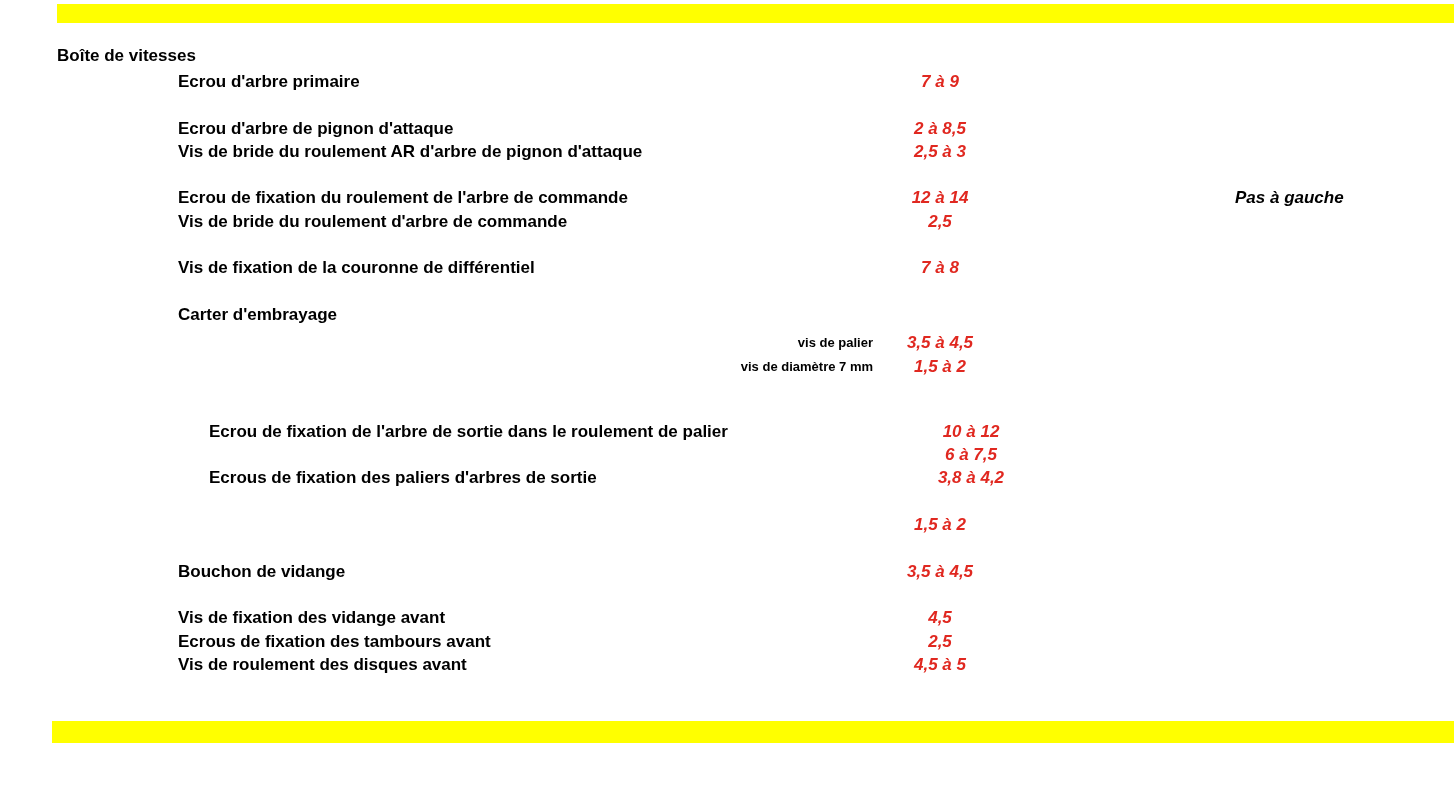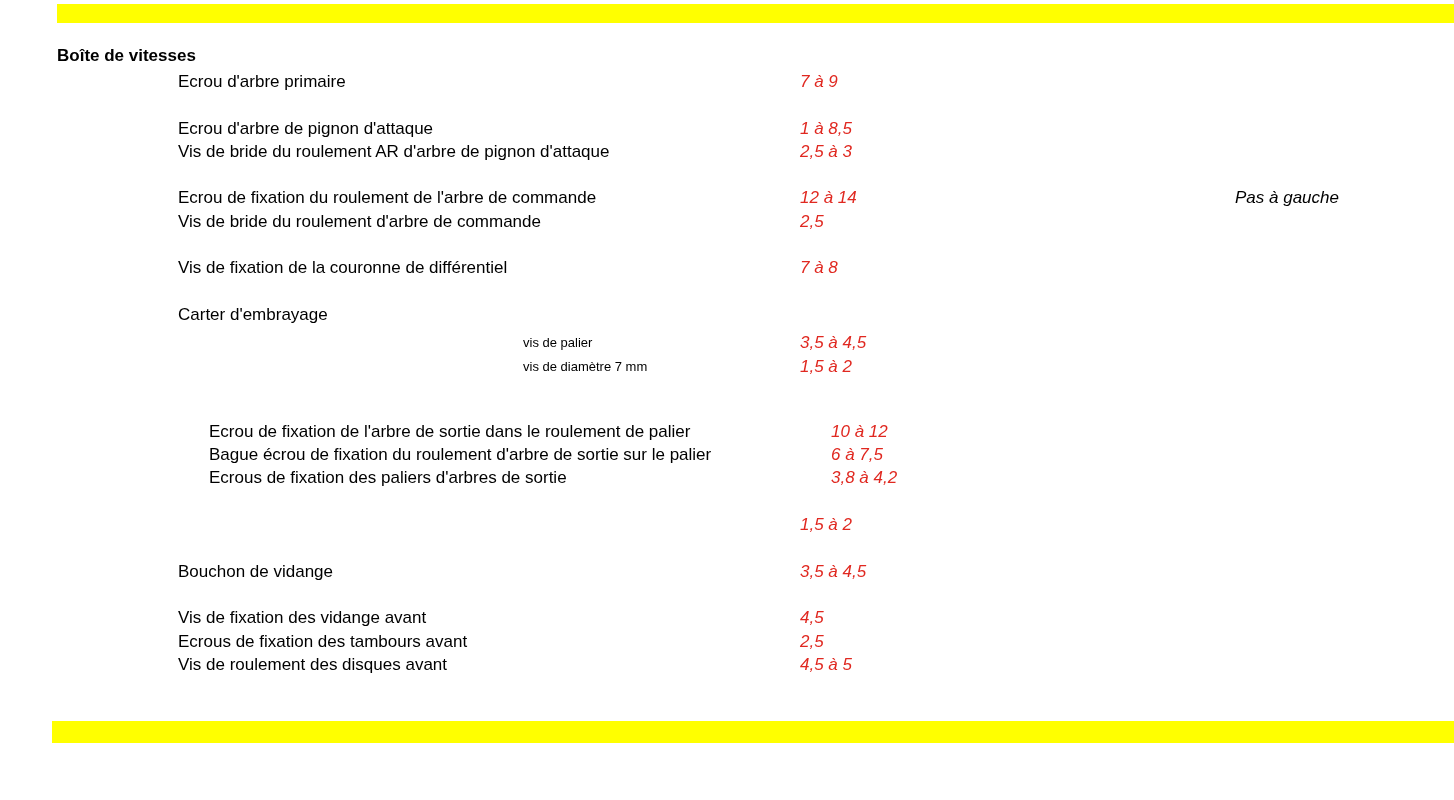--- a/index.html
+++ b/index.html
@@ -16,38 +16,38 @@
     font-family:"Liberation Sans","DejaVu Sans",sans-serif;
     font-size:17px;color:#000000;
   }
   .bar{position:absolute;background:var(--accent-yellow);}
   .top-bar{left:57px;right:0;top:4px;height:19px;}
   .bottom-bar{left:52px;right:0;top:721px;height:22px;}
   .heading{
     position:absolute;left:57px;top:46px;margin:0;
     font-size:17px;font-weight:bold;line-height:20px;
   }
-  .rows{position:absolute;top:70px;left:0;right:0;}
+  .rows{position:absolute;top:70px;left:0;right:0;font-weight:bold;}
   .group{margin-top:var(--row-h);}
   .group.first{margin-top:0;}
   .group.subgroup{margin-top:5px;}
   .group.big-gap{margin-top:42px;margin-left:31px;}
   .row{position:relative;height:var(--row-h);}
   .label{
     position:absolute;left:178px;top:0;
     line-height:var(--row-h);white-space:nowrap;
   }
   .sublabel{
     position:absolute;left:523px;width:350px;top:0;
-    font-size:13px;line-height:var(--row-h);
+    text-align:right;font-size:13px;line-height:var(--row-h);
     white-space:nowrap;
   }
   .value{
-    position:absolute;left:800px;width:200px;top:0;
-    text-align:left;line-height:var(--row-h);
+    position:absolute;left:840px;width:200px;top:0;
+    text-align:center;line-height:var(--row-h);
     font-style:italic;color:var(--value-red);white-space:nowrap;
   }
   .note{
     position:absolute;left:1235px;top:0;
     line-height:var(--row-h);font-style:italic;white-space:nowrap;
   }
 </style>
 </head>
 <body>
 
@@ -62,21 +62,21 @@
     <div class="group first">
       <div class="row">
         <span class="label">Ecrou d'arbre primaire</span>
         <span class="value">7 à 9</span>
       </div>
     </div>
 
     <div class="group">
       <div class="row">
         <span class="label">Ecrou d'arbre de pignon d'attaque</span>
-        <span class="value">1 à 8,5</span>
+        <span class="value">2 à 8,5</span>
       </div>
       <div class="row">
         <span class="label">Vis de bride du roulement AR d'arbre de pignon d'attaque</span>
         <span class="value">2,5 à 3</span>
       </div>
     </div>
 
     <div class="group">
       <div class="row">
         <span class="label">Ecrou de fixation du roulement de l'arbre de commande</span>
@@ -112,21 +112,20 @@
         <span class="value">1,5 à 2</span>
       </div>
     </div>
 
     <div class="group big-gap">
       <div class="row">
         <span class="label">Ecrou de fixation de l'arbre de sortie dans le roulement de palier</span>
         <span class="value">10 à 12</span>
       </div>
       <div class="row">
-        <span class="label">Bague écrou de fixation du roulement d'arbre de sortie sur le palier</span>
         <span class="value">6 à 7,5</span>
       </div>
       <div class="row">
         <span class="label">Ecrous de fixation des paliers d'arbres de sortie</span>
         <span class="value">3,8 à 4,2</span>
       </div>
     </div>
 
     <div class="group">
       <div class="row">

